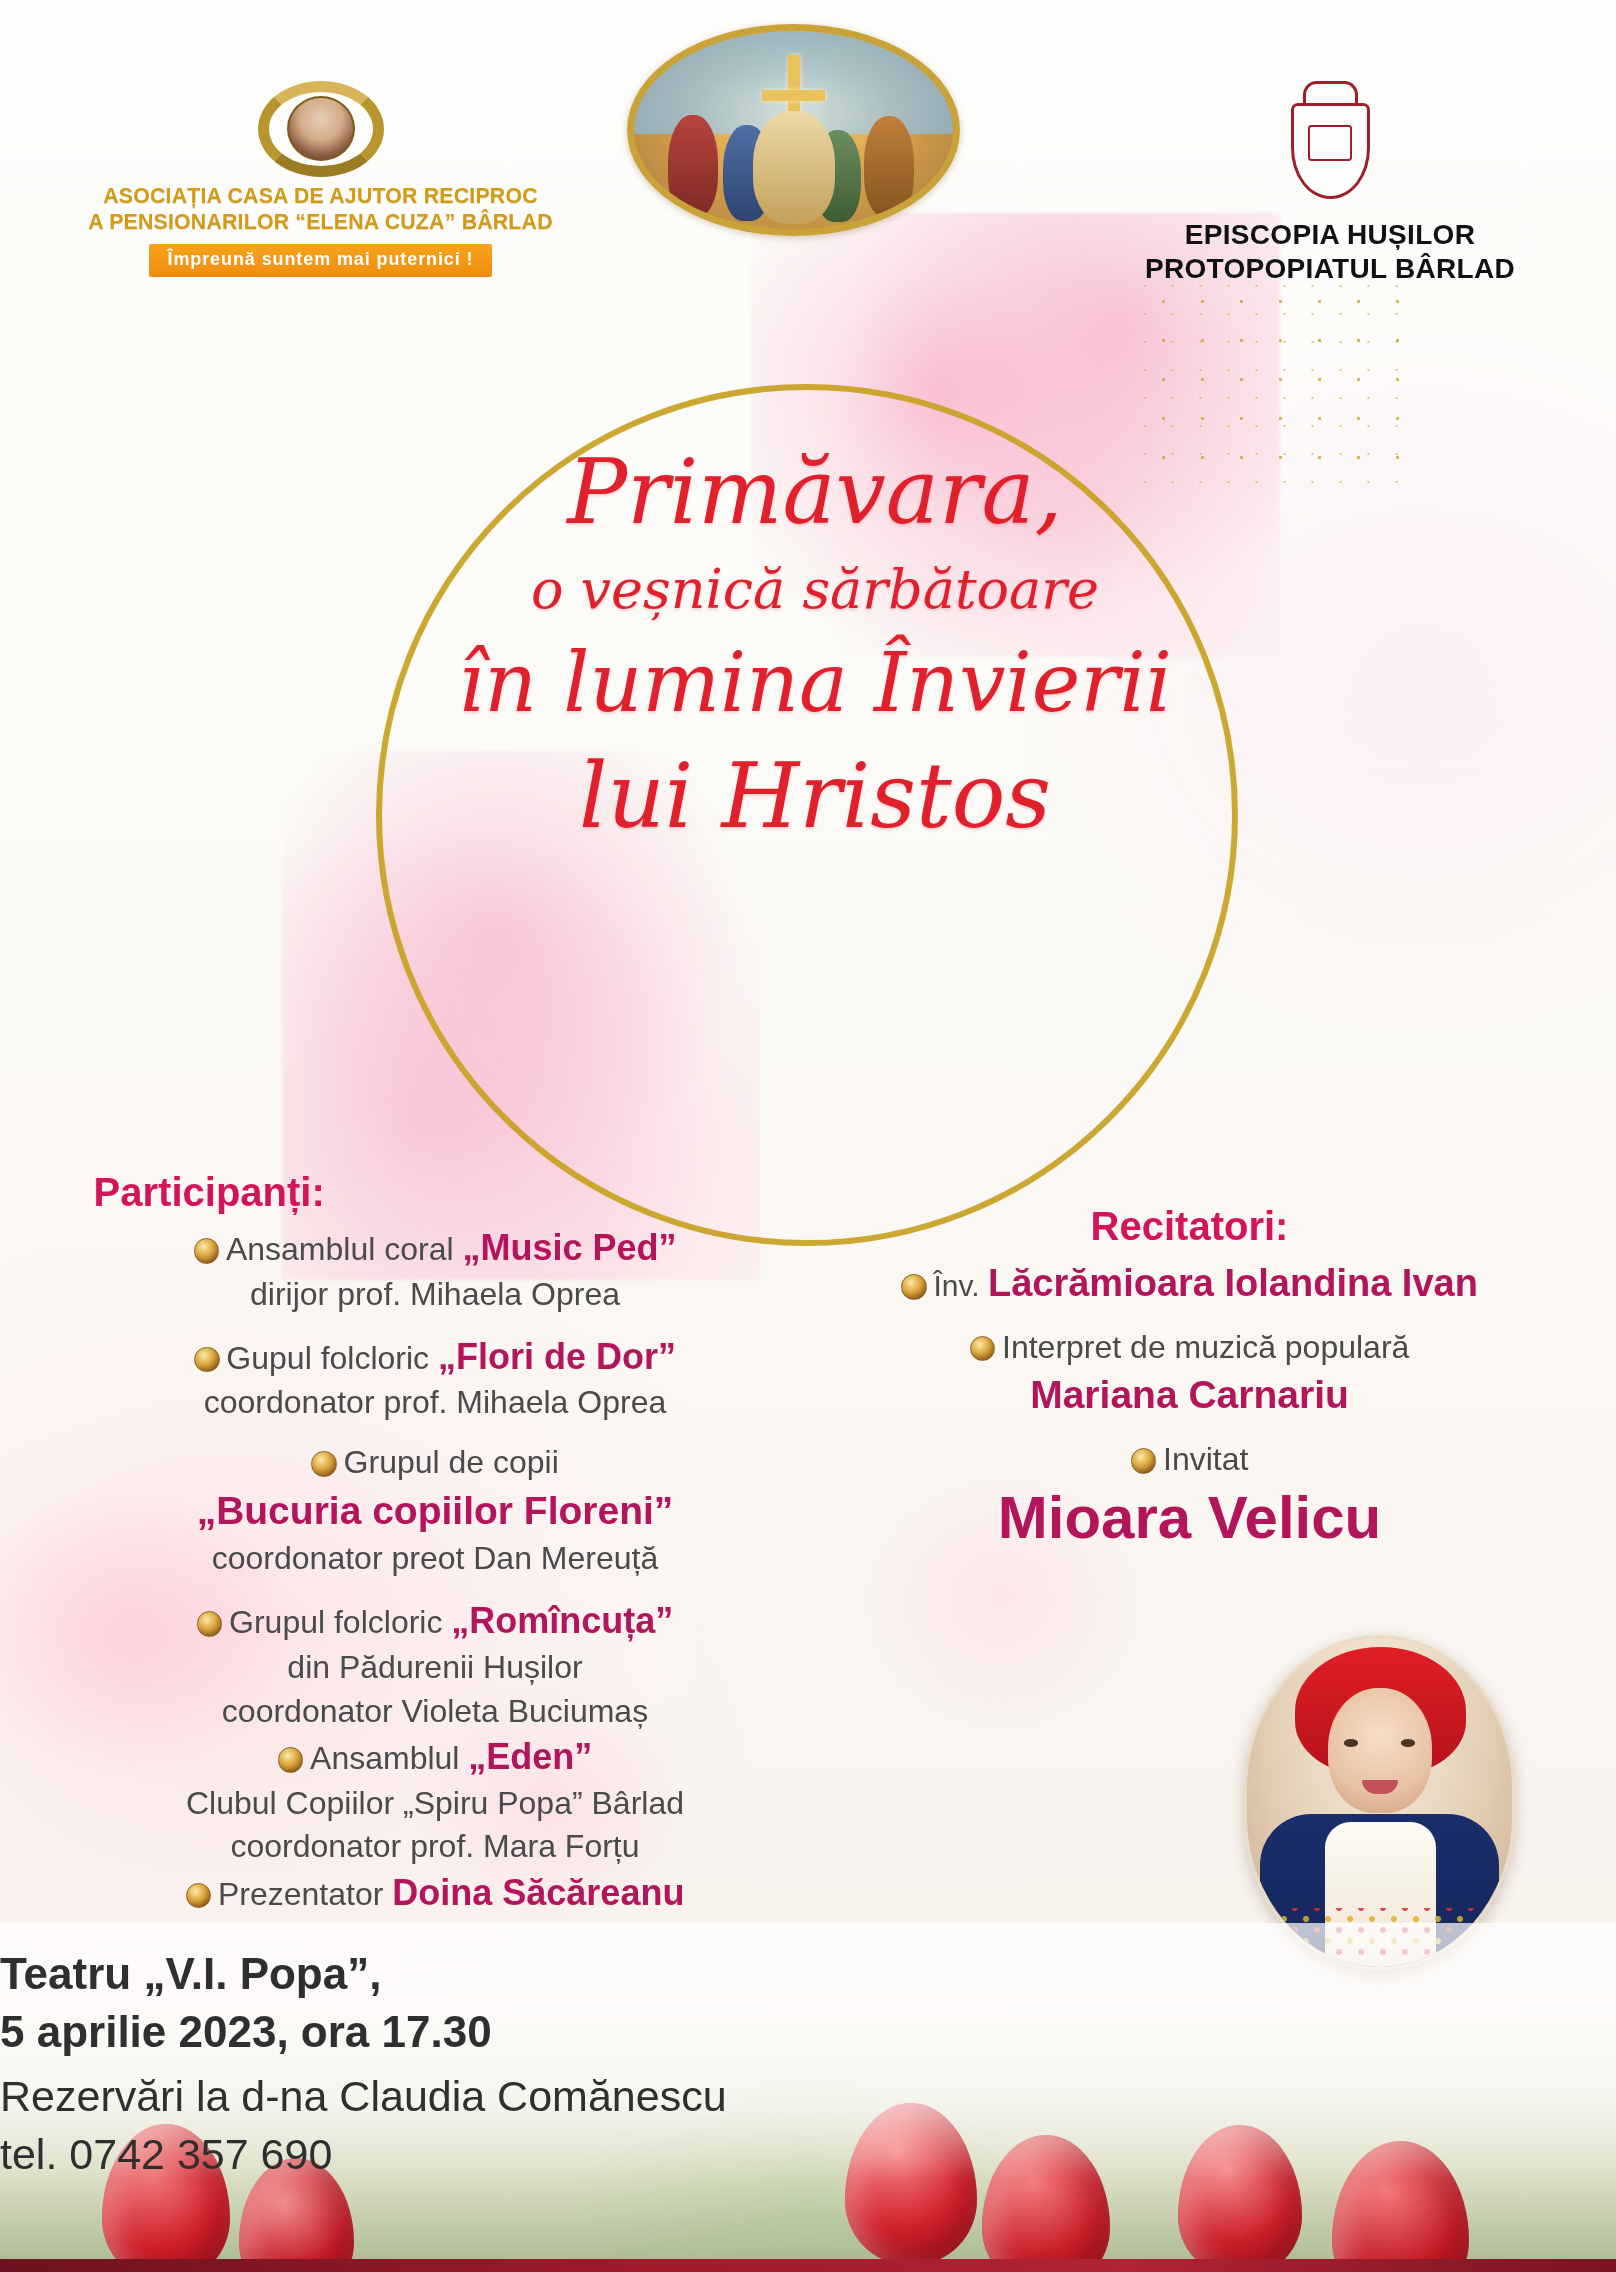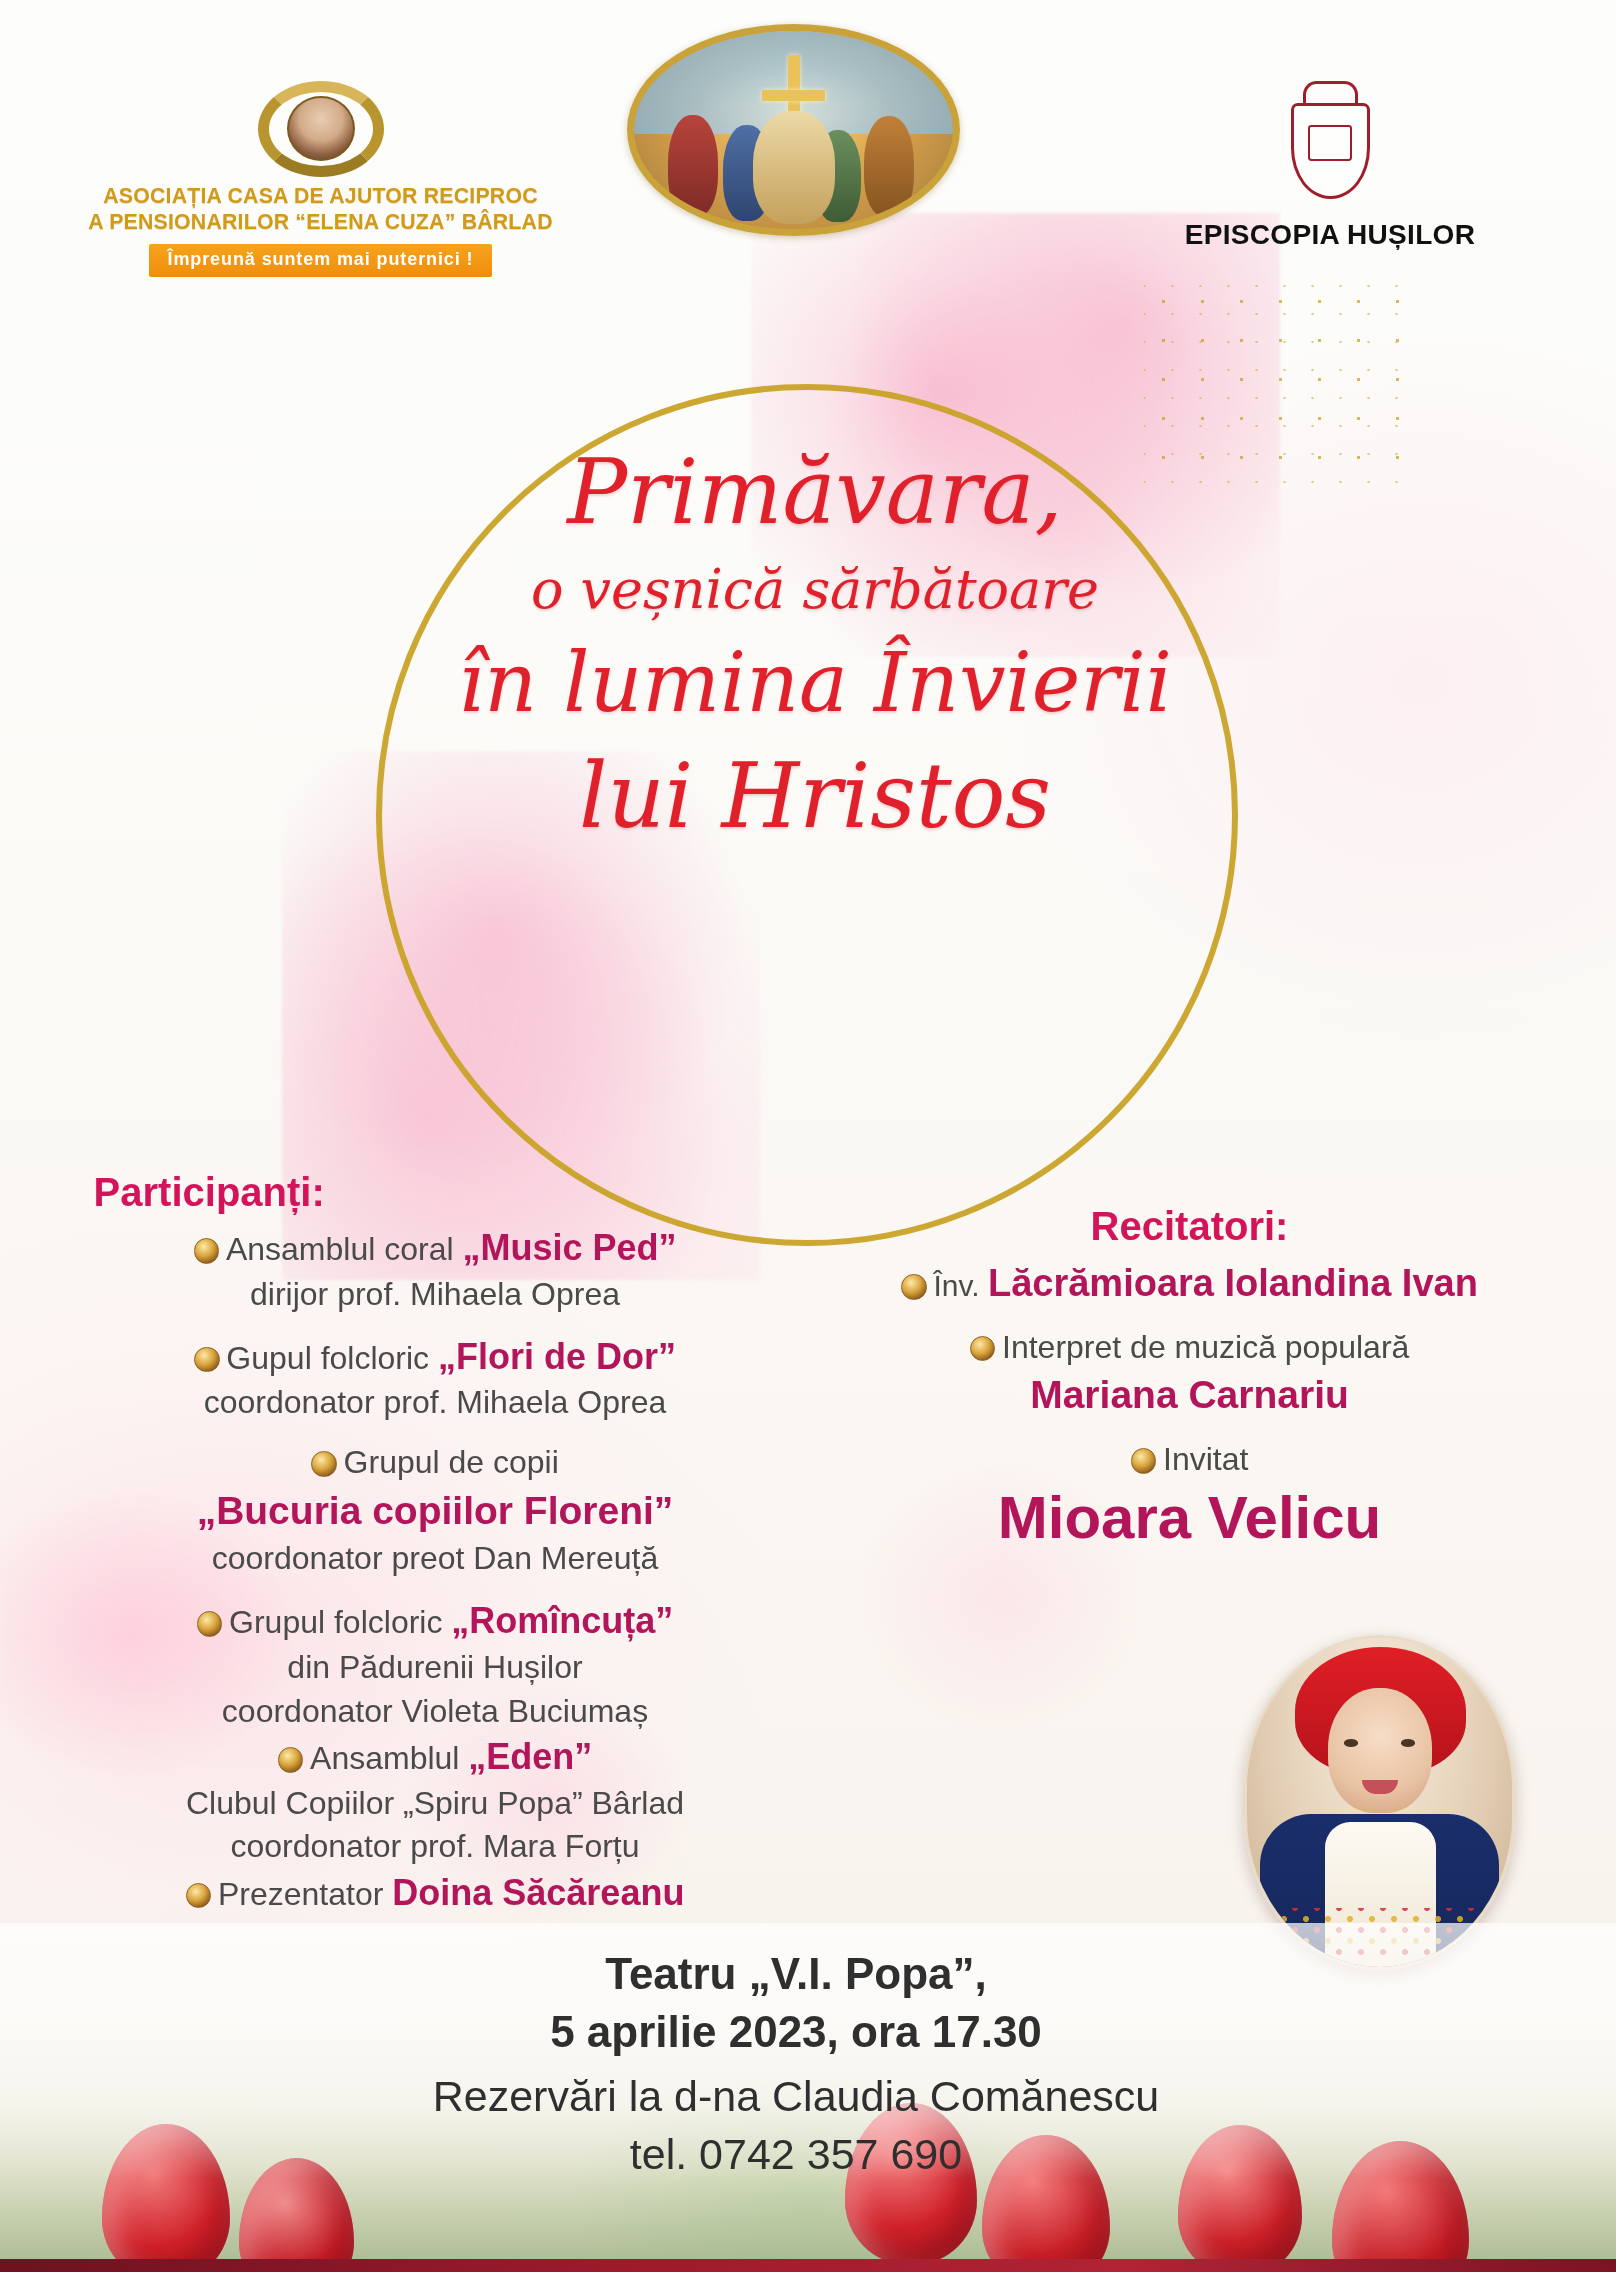--- a/index.html
+++ b/index.html
@@ -361,21 +361,20 @@
     background-size: 22px 22px, 22px 22px;
     background-position: 0 0, 11px 11px;
     opacity: 0.85;
   }
 
   
   .footer {
     position: absolute;
     left: 0; bottom: 90px;
     width: 1592px;
-    text-align: center;
     color: #2f2f2f;
   }
   .footer-strip {
     position: absolute;
     left: 0; bottom: 94px;
     width: 1616px; height: 256px;
     background: linear-gradient(180deg, rgba(255,255,255,0.72) 0%, rgba(255,255,255,0.55) 70%, rgba(255,255,255,0) 100%);
   }
   .f1 { font-size: 44px; font-weight: bold; line-height: 1.3; }
   .f2 { font-size: 44px; font-weight: bold; line-height: 1.35; }
@@ -427,20 +426,21 @@
     <div class="fig" style="left:50%; margin-left:-41px; bottom:5.1px; width:82px; height:113px; background:linear-gradient(180deg,#ecd9a6 0%, #c4a15c 100%);"></div>
   </div>
 
   <div class="logo-right">
     <div class="coat">
       <div class="coat-crown"></div>
       <div class="coat-shield"></div>
       <div class="coat-inner"></div>
     </div>
     <div class="eparchy-line">EPISCOPIA HUȘILOR</div>
+    <div class="eparchy-line">PROTOPOPIATUL BÂRLAD</div>
   </div>
 
   <div class="gold-ring"></div>
   <div class="dots"></div>
 
   <div class="title-block">
     <div class="title-line tl1">Primăvara,</div>
     <div class="title-line tl2">o veșnică sărbătoare</div>
     <div class="title-line tl3">în lumina Învierii</div>
     <div class="title-line tl4">lui Hristos</div>

